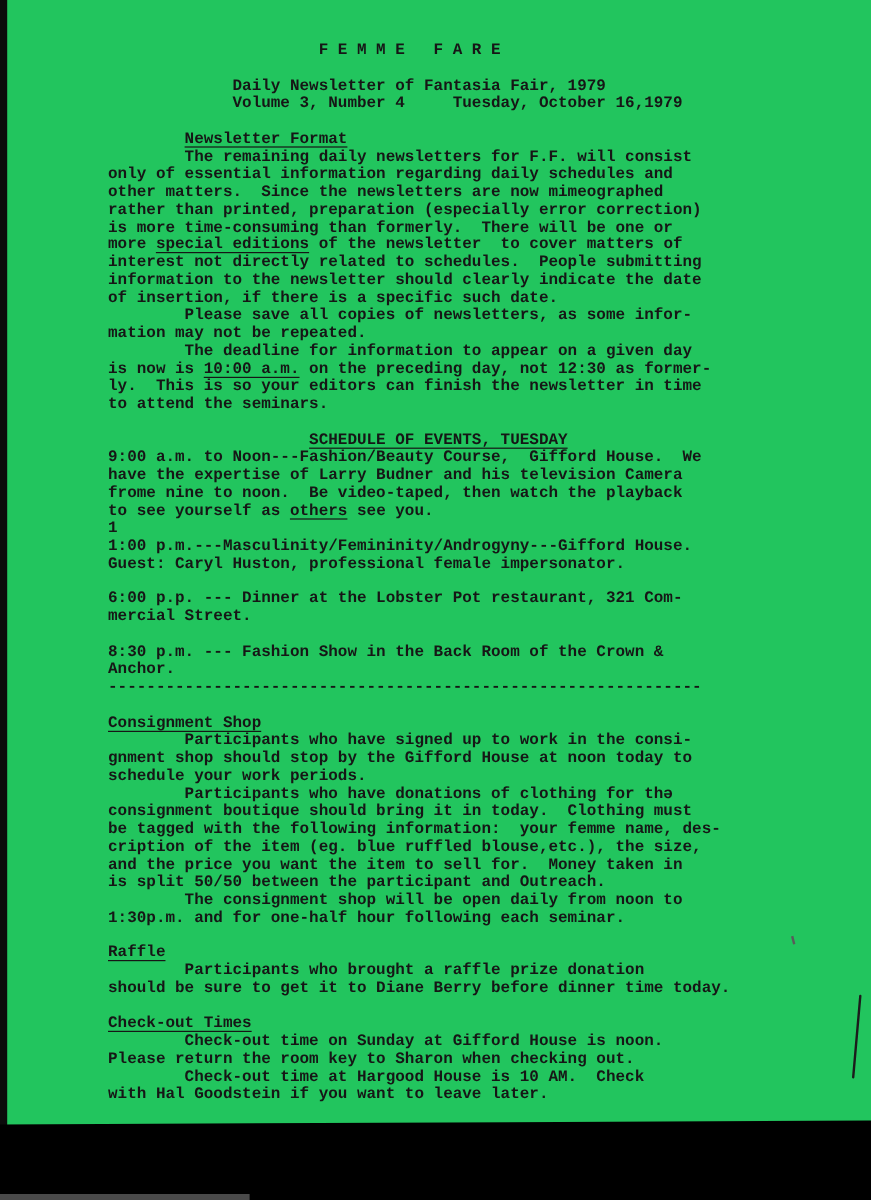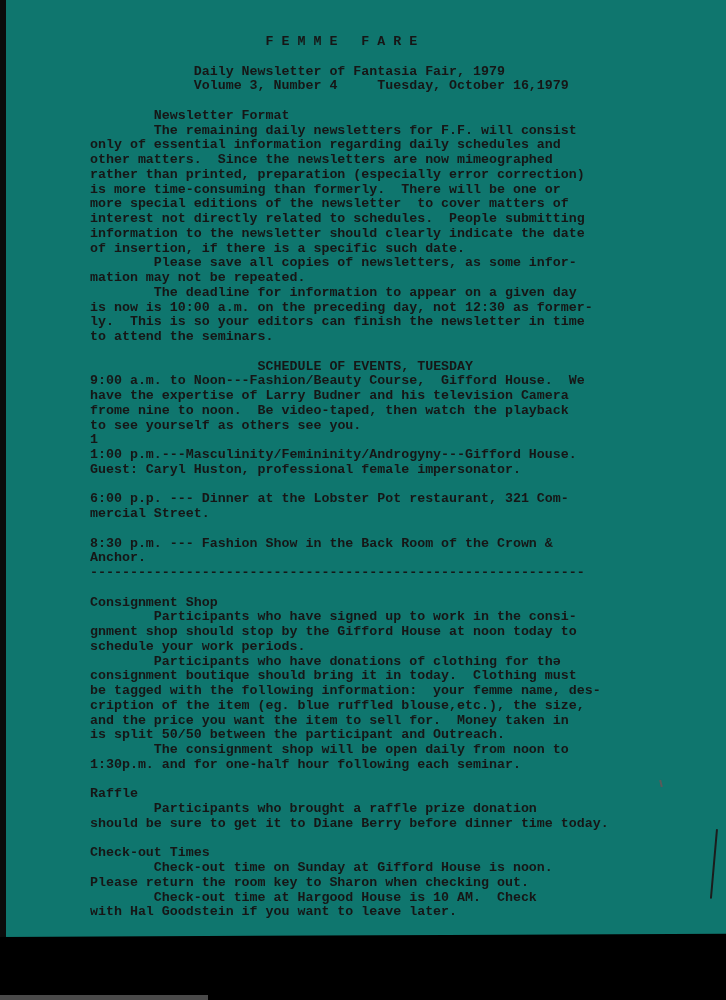--- a/index.html
+++ b/index.html
@@ -4,21 +4,21 @@
 <style>
   html, body {
     margin: 0;
     padding: 0;
     background: #ffffff;
   }
   .page {
     position: relative;
     width: 726px;
     height: 1000px;
-    background: #0f766e;
+    background: #22c55e;
     overflow: hidden;
     font-family: "Liberation Mono", "DejaVu Sans Mono", monospace;
   }
   
   .scan-edge-left {
     position: absolute;
     left: 0; top: 0;
     width: 6px; height: 942px;
     background: #0b0b0b;
   }
@@ -62,20 +62,21 @@
     color: #161616;
     font: 700 13.3px/14.75px "Liberation Mono", "DejaVu Sans Mono", monospace;
     white-space: pre;
     letter-spacing: 0;
   }
   .doc .line {
     height: 14.75px;
     white-space: pre;
   }
   .doc .u {
+    text-decoration: underline;
     text-decoration-thickness: 1.4px;
     text-underline-offset: 3px;
   }
 </style>
 </head>
 <body>
 
 <div class="page">
   <div class="scan-edge-left"></div>
   <pre class="doc" id="doc"><div class="line"><span>                      F E M M E   F A R E</span></div><div class="line"> </div><div class="line"><span>             Daily Newsletter of Fantasia Fair, 1979</span></div><div class="line"><span>             Volume 3, Number 4     Tuesday, October 16,1979</span></div><div class="line"> </div><div class="line"><span>        </span><span class="u">Newsletter Format</span></div><div class="line"><span>        The remaining daily newsletters for F.F. will consist</span></div><div class="line"><span>only of essential information regarding daily schedules and</span></div><div class="line"><span>other matters.  Since the newsletters are now mimeographed</span></div><div class="line"><span>rather than printed, preparation (especially error correction)</span></div><div class="line"><span>is more time-consuming than formerly.  There will be one or</span></div><div class="line"><span>more </span><span class="u">special editions</span><span> of the newsletter  to cover matters of</span></div><div class="line"><span>interest not directly related to schedules.  People submitting</span></div><div class="line"><span>information to the newsletter should clearly indicate the date</span></div><div class="line"><span>of insertion, if there is a specific such date.</span></div><div class="line"><span>        Please save all copies of newsletters, as some infor-</span></div><div class="line"><span>mation may not be repeated.</span></div><div class="line"><span>        The deadline for information to appear on a given day</span></div><div class="line"><span>is now is </span><span class="u">10:00 a.m.</span><span> on the preceding day, not 12:30 as former-</span></div><div class="line"><span>ly.  This is so your editors can finish the newsletter in time</span></div><div class="line"><span>to attend the seminars.</span></div><div class="line"> </div><div class="line"><span>                     </span><span class="u">SCHEDULE OF EVENTS, TUESDAY</span></div><div class="line"><span>9:00 a.m. to Noon---Fashion/Beauty Course,  Gifford House.  We</span></div><div class="line"><span>have the expertise of Larry Budner and his television Camera</span></div><div class="line"><span>frome nine to noon.  Be video-taped, then watch the playback</span></div><div class="line"><span>to see yourself as </span><span class="u">others</span><span> see you.</span></div><div class="line"><span>1</span></div><div class="line"><span>1:00 p.m.---Masculinity/Femininity/Androgyny---Gifford House.</span></div><div class="line"><span>Guest: Caryl Huston, professional female impersonator.</span></div><div class="line"> </div><div class="line"><span>6:00 p.p. --- Dinner at the Lobster Pot restaurant, 321 Com-</span></div><div class="line"><span>mercial Street.</span></div><div class="line"> </div><div class="line"><span>8:30 p.m. --- Fashion Show in the Back Room of the Crown &amp;</span></div><div class="line"><span>Anchor.</span></div><div class="line"><span>--------------------------------------------------------------</span></div><div class="line"> </div><div class="line"><span class="u">Consignment Shop</span></div><div class="line"><span>        Participants who have signed up to work in the consi-</span></div><div class="line"><span>gnment shop should stop by the Gifford House at noon today to</span></div><div class="line"><span>schedule your work periods.</span></div><div class="line"><span>        Participants who have donations of clothing for thǝ</span></div><div class="line"><span>consignment boutique should bring it in today.  Clothing must</span></div><div class="line"><span>be tagged with the following information:  your femme name, des-</span></div><div class="line"><span>cription of the item (eg. blue ruffled blouse,etc.), the size,</span></div><div class="line"><span>and the price you want the item to sell for.  Money taken in</span></div><div class="line"><span>is split 50/50 between the participant and Outreach.</span></div><div class="line"><span>        The consignment shop will be open daily from noon to</span></div><div class="line"><span>1:30p.m. and for one-half hour following each seminar.</span></div><div class="line"> </div><div class="line"><span class="u">Raffle</span></div><div class="line"><span>        Participants who brought a raffle prize donation</span></div><div class="line"><span>should be sure to get it to Diane Berry before dinner time today.</span></div><div class="line"> </div><div class="line"><span class="u">Check-out Times</span></div><div class="line"><span>        Check-out time on Sunday at Gifford House is noon.</span></div><div class="line"><span>Please return the room key to Sharon when checking out.</span></div><div class="line"><span>        Check-out time at Hargood House is 10 AM.  Check</span></div><div class="line"><span>with Hal Goodstein if you want to leave later.</span></div></pre>

